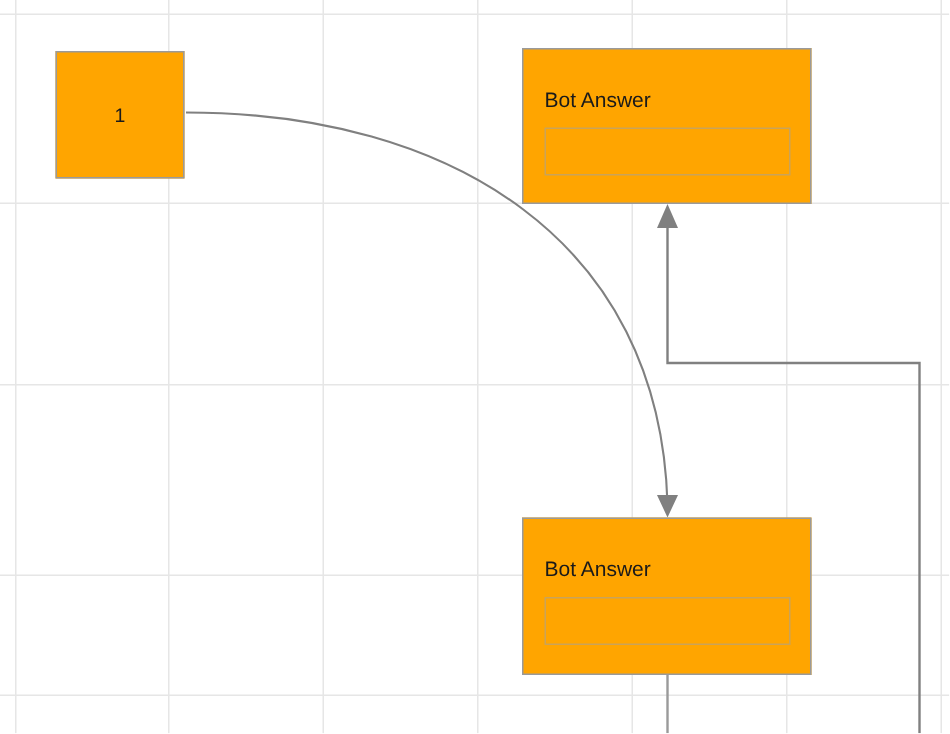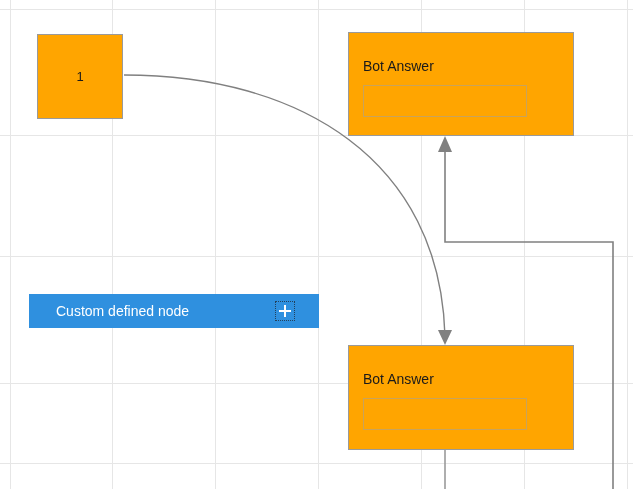--- a/index.html
+++ b/index.html
@@ -62,21 +62,21 @@
     align-items: center;
     justify-content: center;
   }
   .node-square-label {
     color: #1a1a1a;
     font-size: 13px;
     line-height: 1;
   }
   .node-bot {
     left: 348px;
-    width: 226px;
+    width: 193px;
     padding: 0;
   }
   .node-bot-1 { top: 32px;  height: 104px; }
   .node-bot-2 { top: 345px; height: 105px; }
   .node-bot-title {
     position: absolute;
     left: 14px;
     top: 26px;
     font-size: 14px;
     color: #1a1a1a;
@@ -184,18 +184,14 @@
   <div class="node node-bot node-bot-1">
     <div class="node-bot-title">Bot Answer</div>
     <div class="node-bot-slot"></div>
   </div>
 
   <div class="node node-bot node-bot-2">
     <div class="node-bot-title">Bot Answer</div>
     <div class="node-bot-slot"></div>
   </div>
 
-  <div class="palette-bar">
-    <span class="palette-label">Custom defined node</span>
-    <span class="palette-add"></span>
-  </div>
 
 </div>
 
 </body></html>

